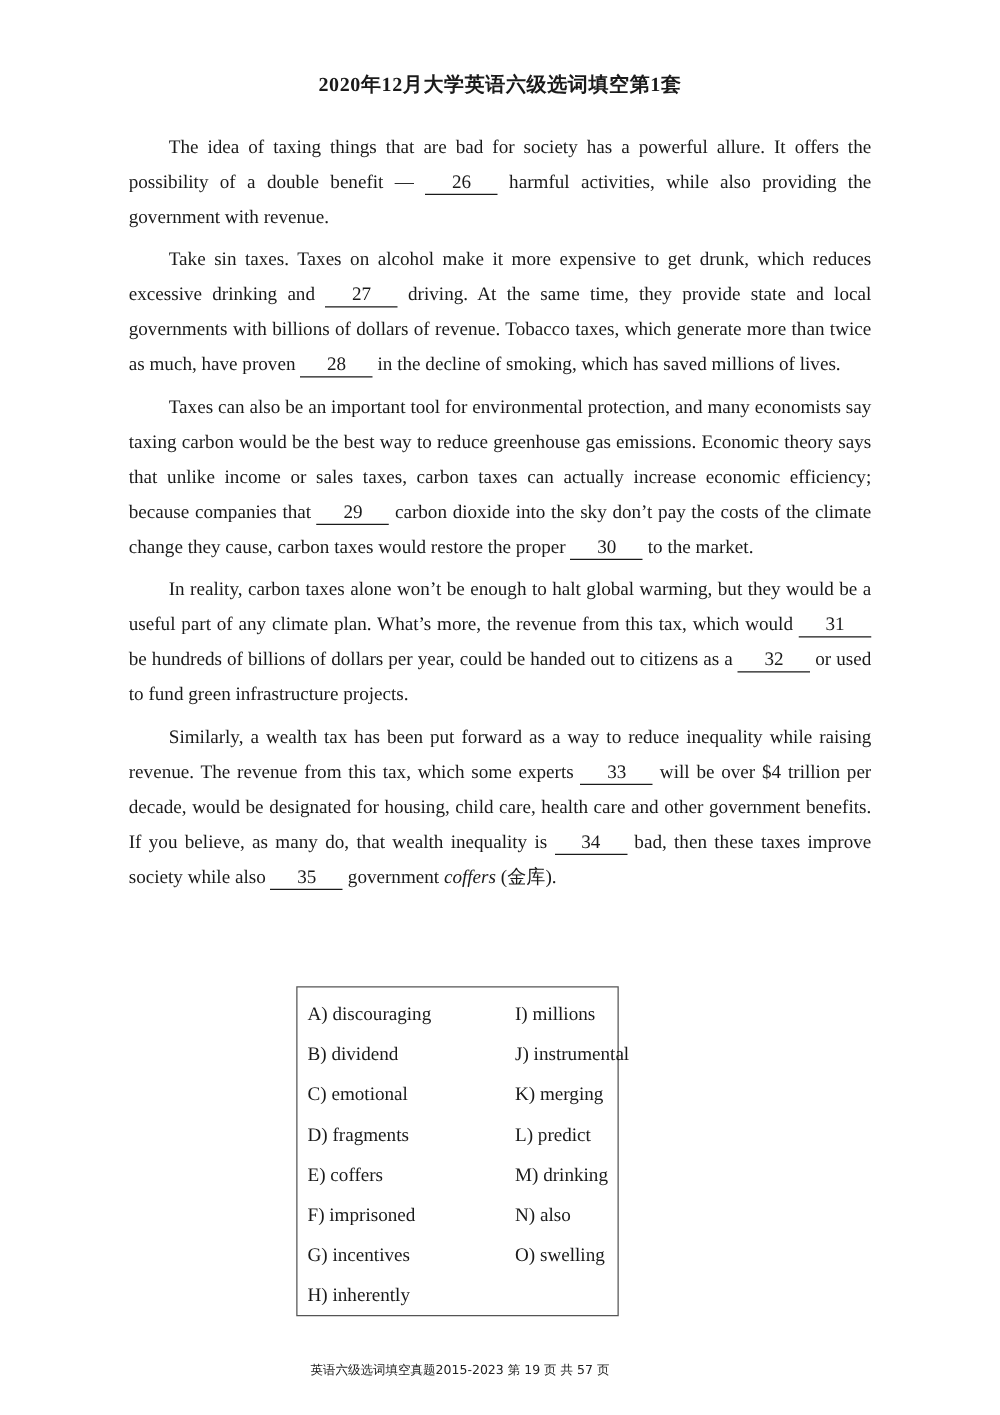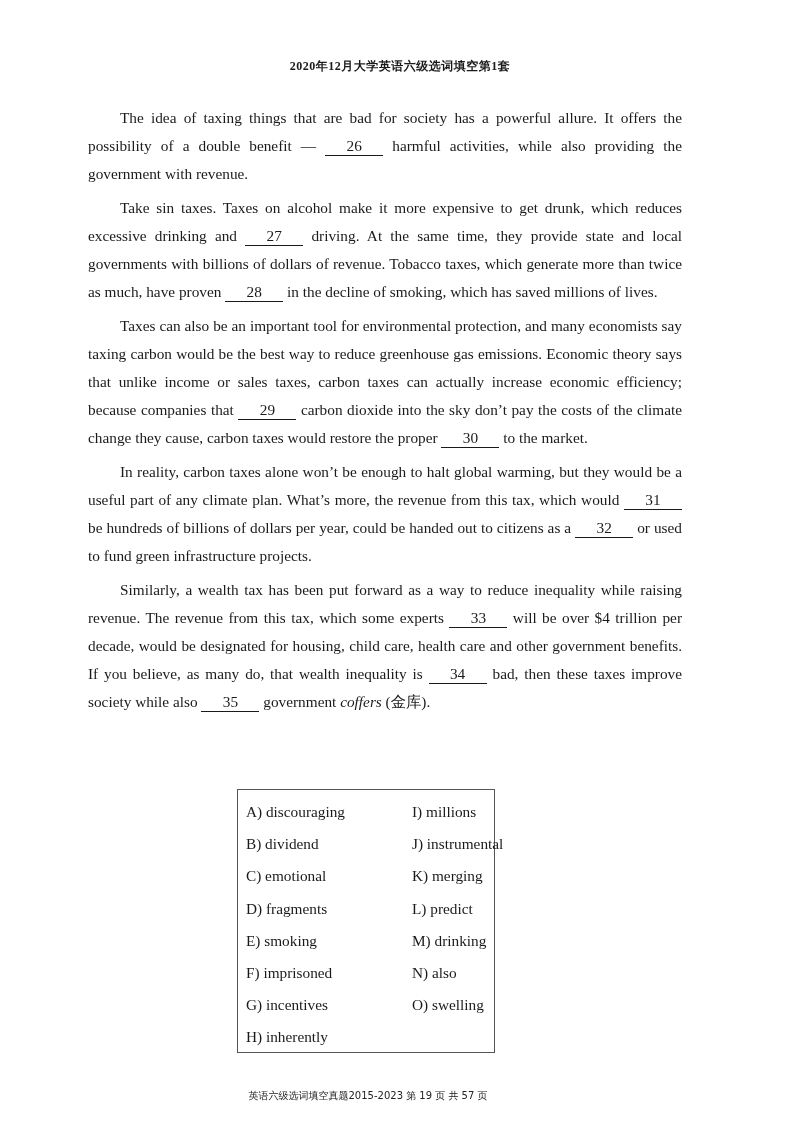--- a/index.html
+++ b/index.html
@@ -1,20 +1,20 @@
 <!DOCTYPE html>
 <html><head>
 <meta charset="utf-8">
 <style>
   html, body { margin: 0; padding: 0; background: #ffffff; }
   body { width: 800px; height: 1132px; position: relative; overflow: hidden;
          font-family: "Liberation Serif", "DejaVu Serif", serif; color: #1a1a1a; }
   .title { position: absolute; top: 58px; left: 0; width: 800px; text-align: center;
-           font-size: 12px; font-weight: bold; letter-spacing: 0.5px; }
-  .body-text { position: absolute; left: 88px; width: 594px; top: 104px; }
+           font-size: 16px; font-weight: bold; letter-spacing: 0.5px; }
+  .body-text { position: absolute; left: 103px; width: 594px; top: 104px; }
   .para { font-size: 15.3px; line-height: 28px; text-align: justify; text-indent: 32px;
           margin: 0 0 6px 0; }
   .blank { display: inline-block; border-bottom: 1px solid #1a1a1a; text-align: center;
            line-height: 18px; min-width: 46px; text-indent: 0; padding: 0 6px; }
   em.ital { }
   .word-box { position: absolute; left: 237px; top: 789px; width: 258px; height: 264px;
               border: 1px solid #555; box-sizing: border-box; }
   .word-col { position: absolute; top: 6px; }
   .word-col.left { left: 8px; }
   .word-col.right { left: 174px; }
@@ -34,21 +34,21 @@
     <p class="para"><span>In reality, carbon taxes alone won’t be enough to halt global warming, but they would be a useful part of any climate plan. What’s more, the revenue from this tax, which would </span><span class="blank">31</span><span> be hundreds of billions of dollars per year, could be handed out to citizens as a </span><span class="blank">32</span><span> or used to fund green infrastructure projects.</span></p>
     <p class="para"><span>Similarly, a wealth tax has been put forward as a way to reduce inequality while raising revenue. The revenue from this tax, which some experts </span><span class="blank">33</span><span> will be over $4 trillion per decade, would be designated for housing, child care, health care and other government benefits. If you believe, as many do, that wealth inequality is </span><span class="blank">34</span><span> bad, then these taxes improve society while also </span><span class="blank">35</span><span> government </span><em class="ital">coffers</em><span> (金库).</span></p>
   </div>
 
 <div class="word-box">
   <div class="word-col left">
     <div class="word-item">A) discouraging</div>
     <div class="word-item">B) dividend</div>
     <div class="word-item">C) emotional</div>
     <div class="word-item">D) fragments</div>
-    <div class="word-item">E) smoking</div>
+    <div class="word-item">E) coffers</div>
     <div class="word-item">F) imprisoned</div>
     <div class="word-item">G) incentives</div>
     <div class="word-item">H) inherently</div>
   </div>
   <div class="word-col right">
     <div class="word-item">I) millions</div>
     <div class="word-item">J) instrumental</div>
     <div class="word-item">K) merging</div>
     <div class="word-item">L) predict</div>
     <div class="word-item">M) drinking</div>

